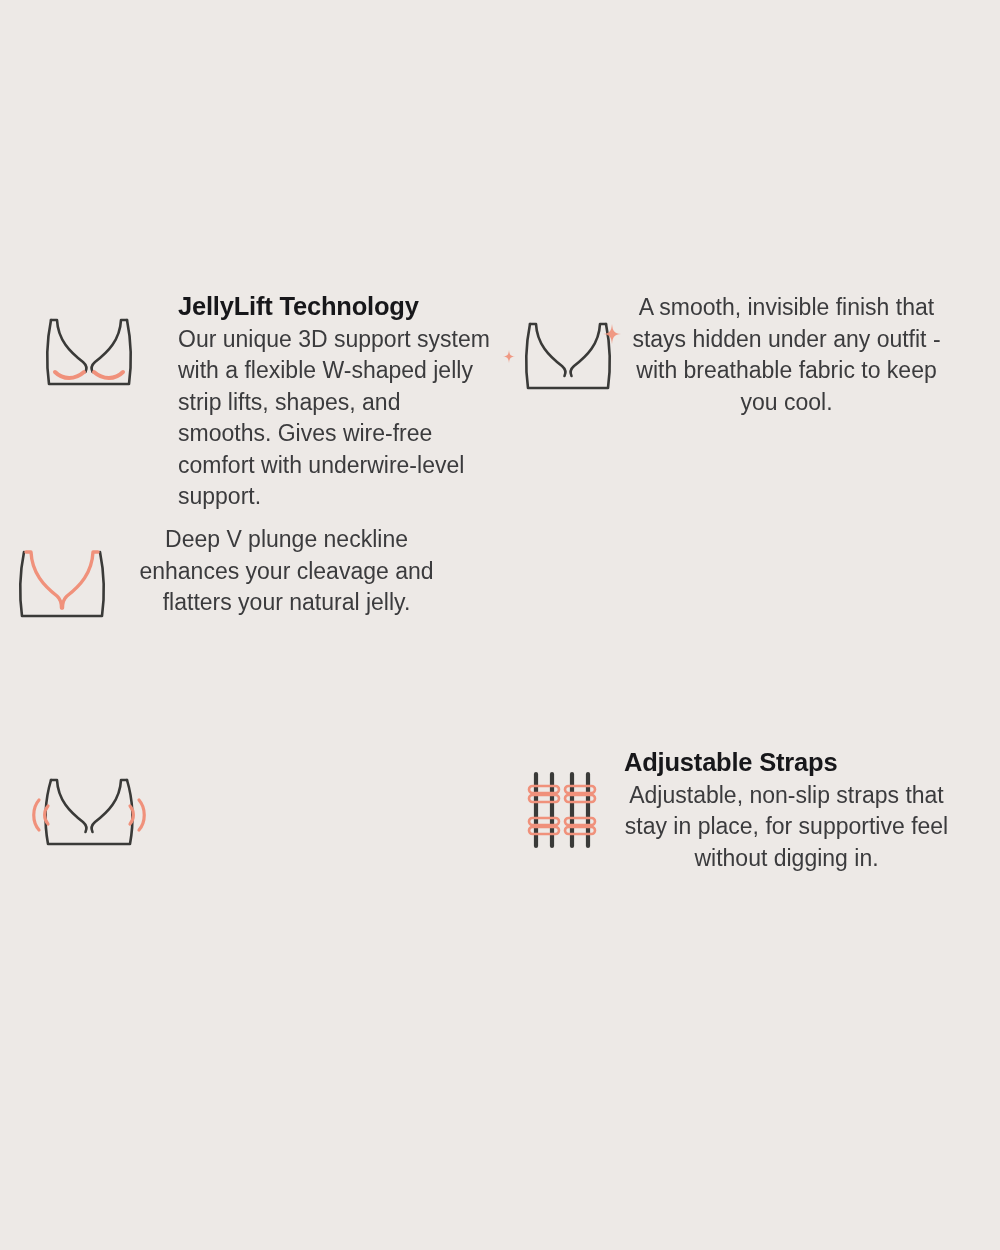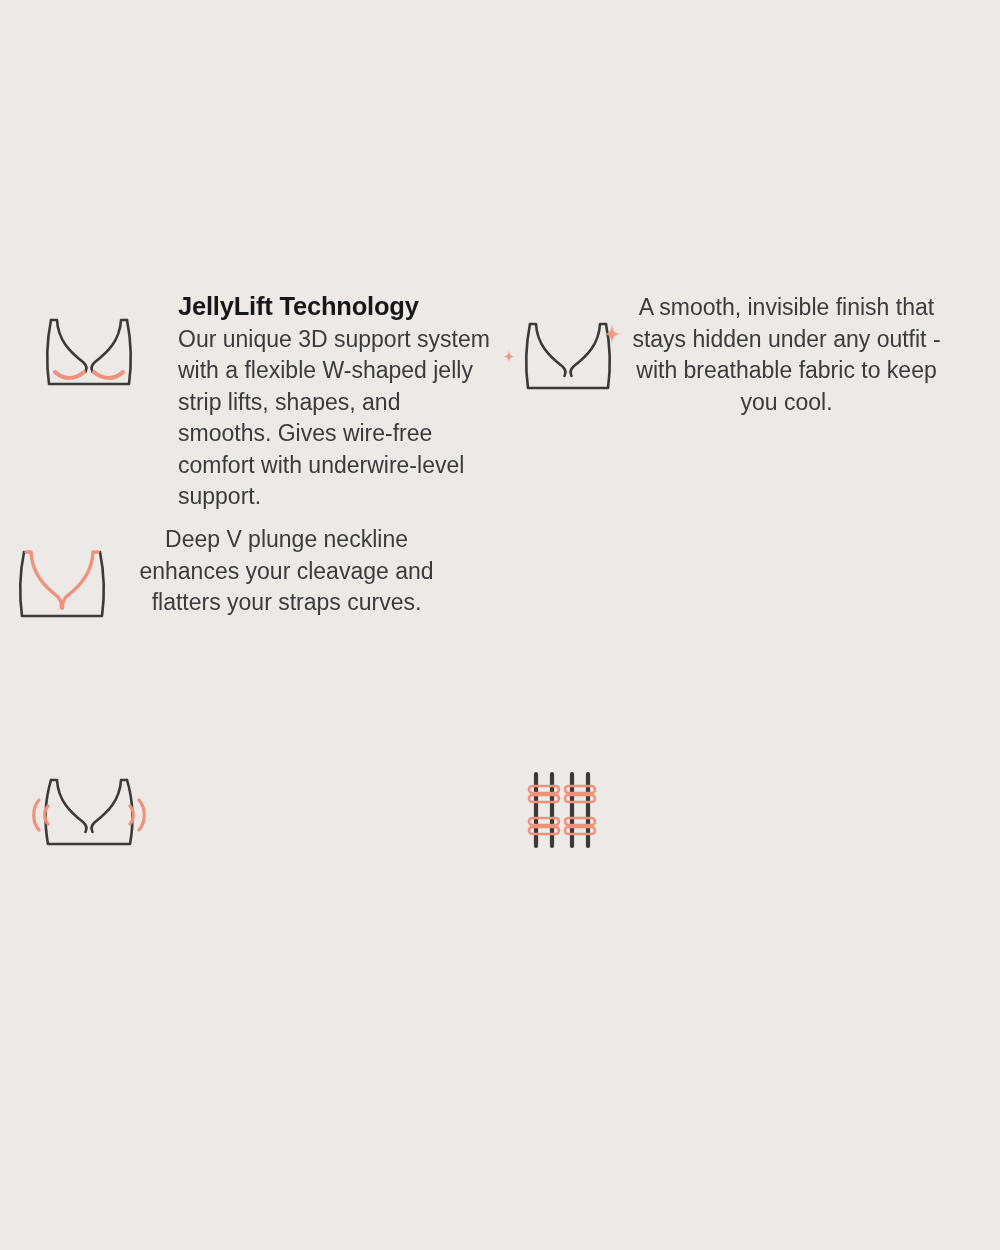--- a/index.html
+++ b/index.html
@@ -115,21 +115,21 @@
 
       <div class="col right">
         <div class="icon-wrap">
           <svg class="icon-svg" width="96" height="76" viewBox="0 0 96 76" fill="none" aria-hidden="true">
             <path d="M10 6 C6 26 5 48 8 70 L88 70 C91 48 90 26 86 6" stroke="#3a3a38" stroke-width="2.6" stroke-linecap="round" stroke-linejoin="round" fill="none"></path>
             <path d="M12 6 L17 6 C18 27 30 40 43 50 C47 53.5 47.5 57 47.5 62" stroke="#f0917b" stroke-width="3.4" stroke-linecap="round" stroke-linejoin="round" fill="none"></path>
             <path d="M84 6 L79 6 C78 27 66 40 53 50 C49 53.5 48.5 57 48.5 62" stroke="#f0917b" stroke-width="3.4" stroke-linecap="round" stroke-linejoin="round" fill="none"></path>
           </svg>
         </div>
         <div class="text-wrap">
-          <p class="feat-desc">Deep V plunge neckline enhances your cleavage and flatters your straps curves.</p>
+          <p class="feat-desc">Deep V plunge neckline enhances your cleavage and flatters your natural jelly.</p>
         </div>
       </div>
     </div>
 
     <div class="row r3">
 
       <div class="col left">
         <div class="icon-wrap">
           <svg class="icon-svg" width="126" height="80" viewBox="0 0 126 80" fill="none" aria-hidden="true">
             <g transform="translate(15,4)">
@@ -159,17 +159,21 @@
               <rect x="2" y="25" width="30" height="7" rx="3.5"></rect>
               <rect x="2" y="48" width="30" height="7" rx="3.5"></rect>
               <rect x="2" y="57" width="30" height="7" rx="3.5"></rect>
               <rect x="38" y="16" width="30" height="7" rx="3.5"></rect>
               <rect x="38" y="25" width="30" height="7" rx="3.5"></rect>
               <rect x="38" y="48" width="30" height="7" rx="3.5"></rect>
               <rect x="38" y="57" width="30" height="7" rx="3.5"></rect>
             </g>
           </svg>
         </div>
+        <div class="text-wrap">
+          <h3 class="feat-title">Adjustable Straps</h3>
+          <p class="feat-desc">Adjustable, non-slip straps that stay in place, for supportive feel without digging in.</p>
+        </div>
       </div>
     </div>
 
   </div>
 </div>
 
 </body></html>

